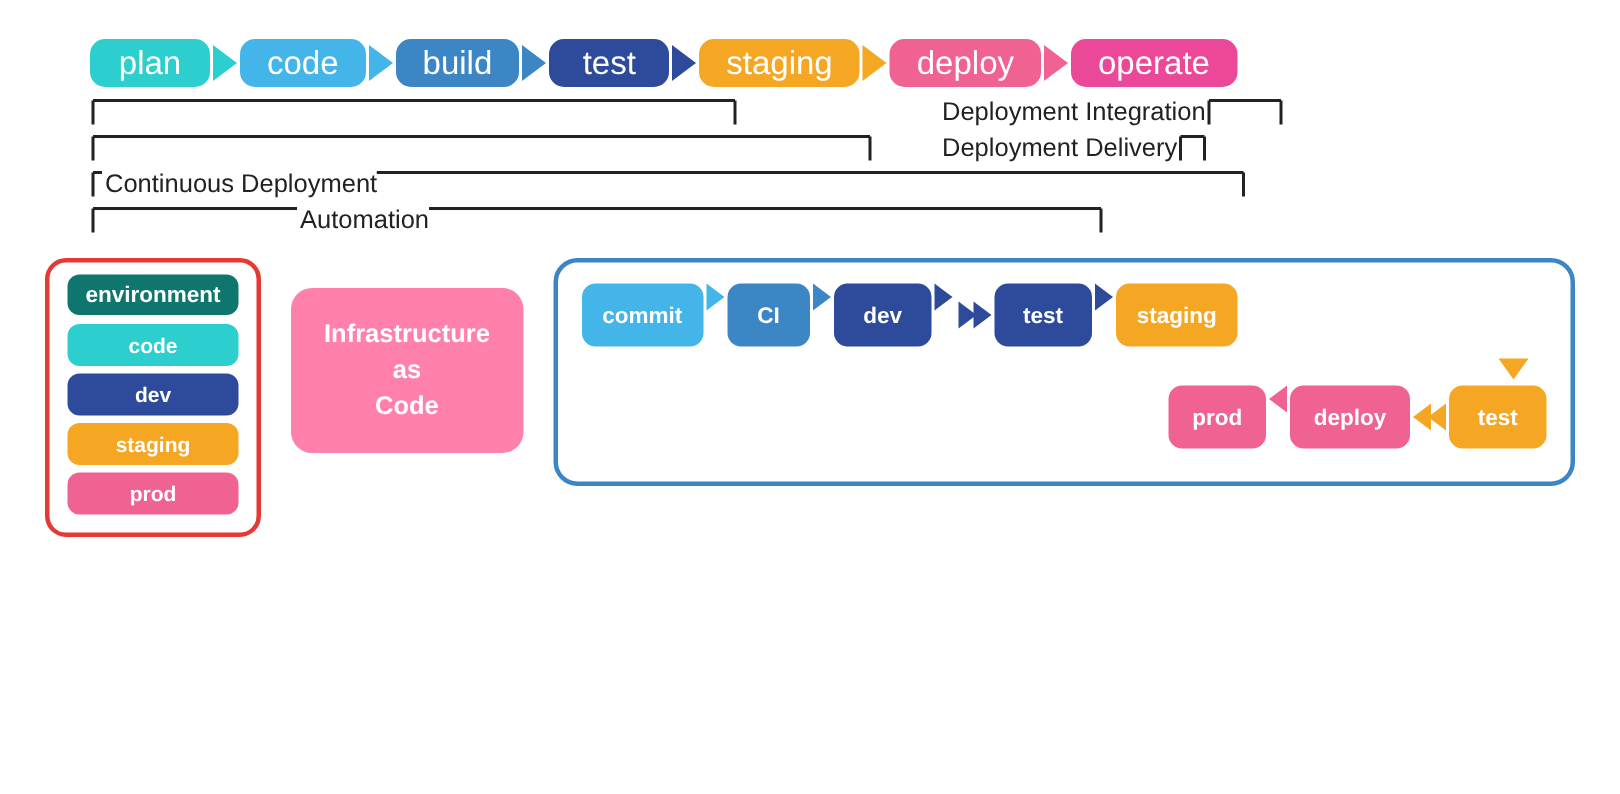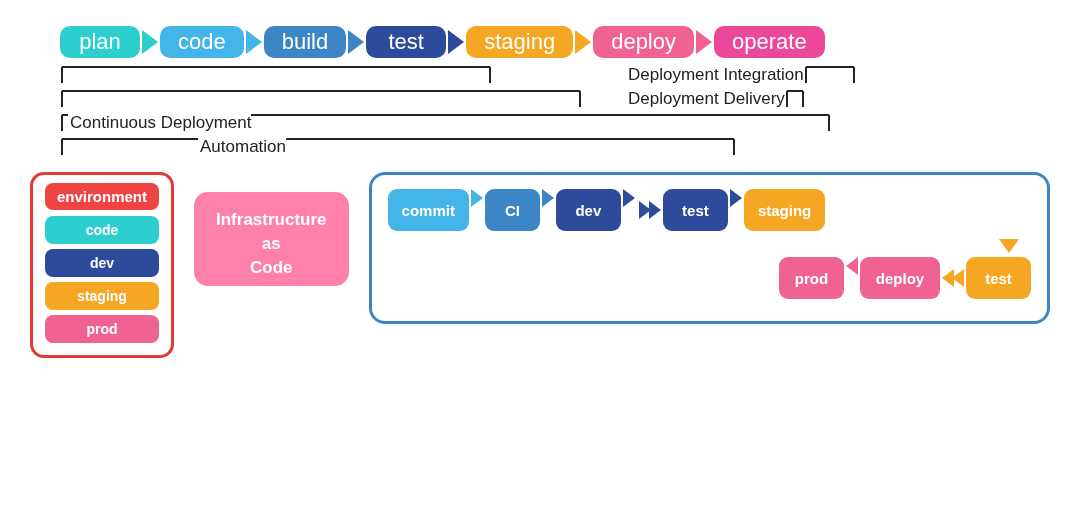--- a/index.html
+++ b/index.html
@@ -82,21 +82,21 @@
     .env-box {
       border: 3px solid #e53935;
       border-radius: 14px;
       padding: 8px 12px 12px 12px;
       min-width: 130px;
       background: #fff;
       flex-shrink: 0;
     }
 
     .env-title {
-      background: #ef4444;
+      background: #0f766e;
       color: #fff;
       font-size: 15px;
       font-weight: bold;
       border-radius: 8px;
       padding: 5px 12px;
       text-align: center;
       margin-bottom: 6px;
     }
 
     .env-item {
@@ -109,23 +109,23 @@
       margin-bottom: 5px;
     }
     .env-item:last-child { margin-bottom: 0; }
 
     
     .iac-box {
       background: #ff80ab;
       border-radius: 14px;
       padding: 16px 22px;
       min-width: 140px;
-      height: 94px;
-      display: flex;
-      align-items: flex-start;
+      height: 110px;
+      display: flex;
+      align-items: center;
       justify-content: center;
       flex-shrink: 0;
       margin-top: 20px;
     }
 
     .iac-text {
       color: #fff;
       font-size: 17px;
       font-weight: bold;
       text-align: center;

